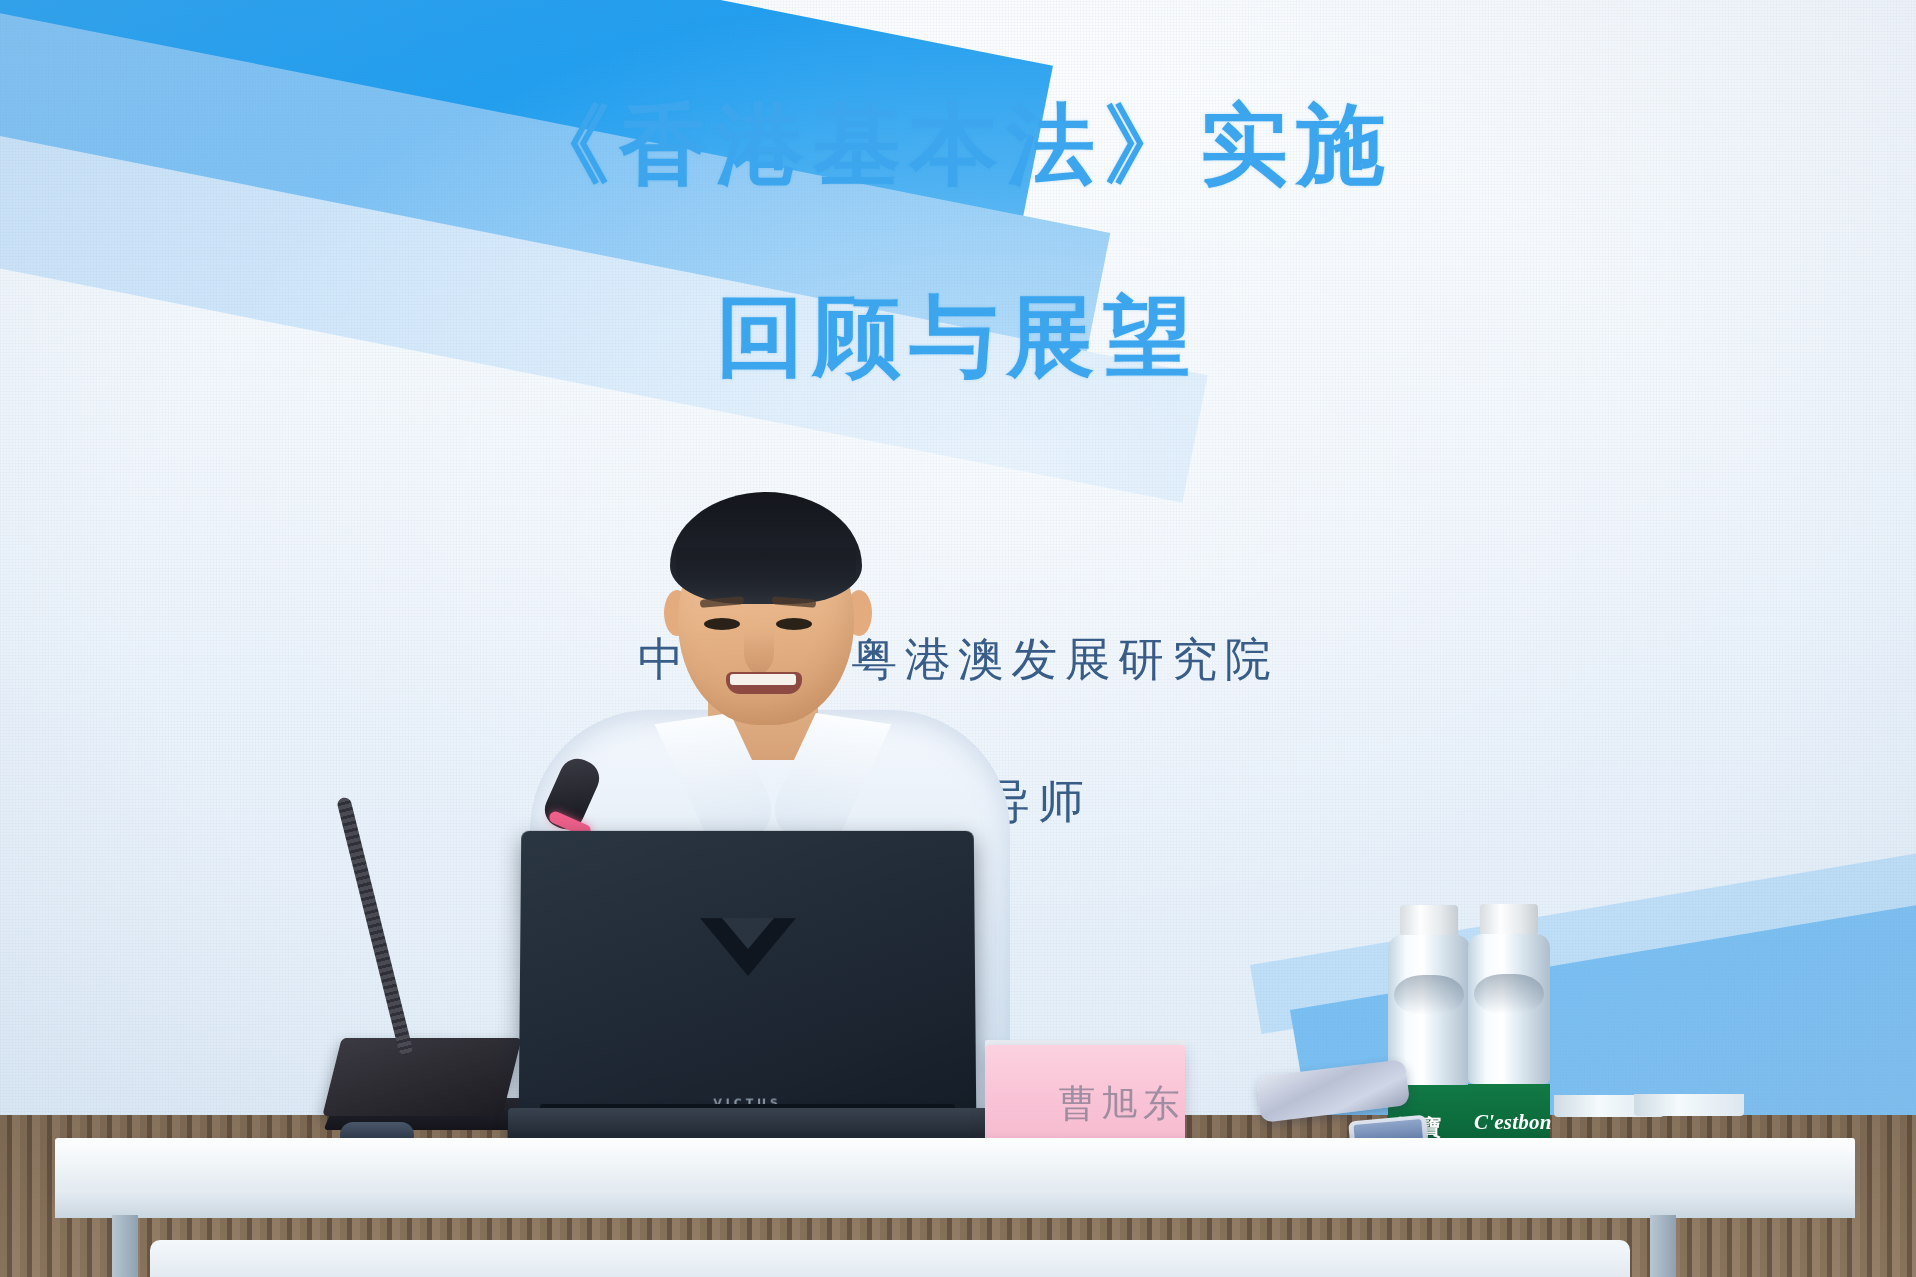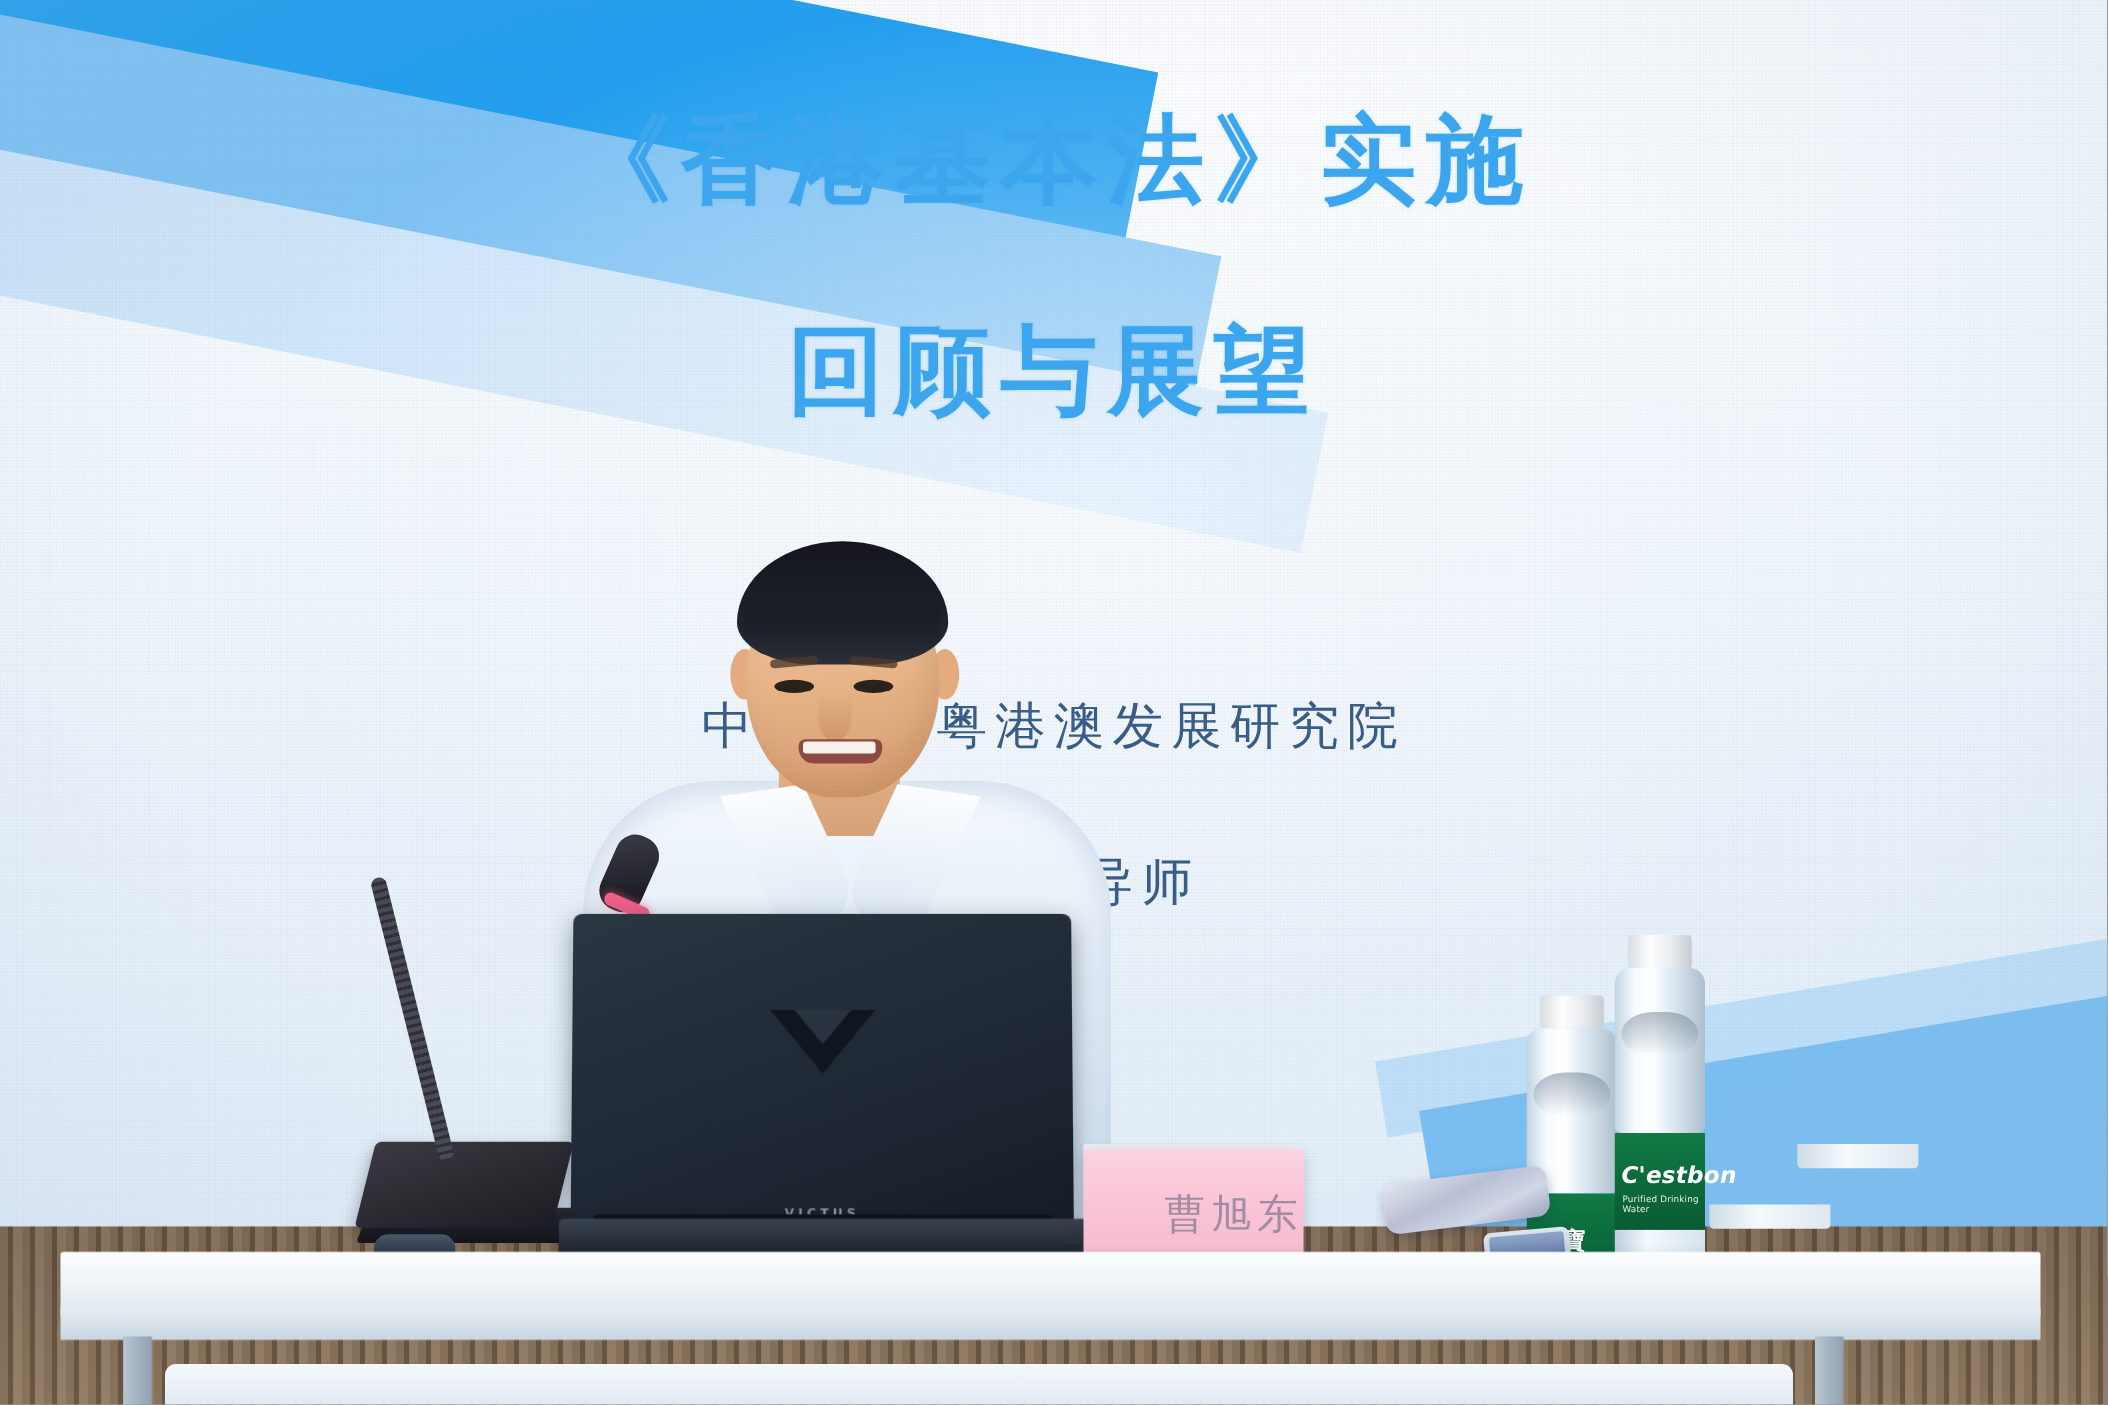--- a/index.html
+++ b/index.html
@@ -262,21 +262,21 @@
   .bottle .label .sub{
     position:absolute; left:7px; top:56px; font-size:8px; opacity:.9;
     letter-spacing:.02em;
   }
   .bottle .foot{
     height:36px;
     background:linear-gradient(90deg,#bccddb,#f3f9fd 35%,#d6e3ec);
     border-radius:0 0 8px 8px;
   }
   #bottle1{ left:1388px; top:905px; }
-  #bottle2{ left:1468px; top:850px; }
+  #bottle2{ left:1468px; top:904px;font-family:Liberation Serif, serif; }
 
   
   .phone{
     position:absolute; left:1258px; top:1068px; width:150px; height:46px;
     background:linear-gradient(160deg,#e2e6f0 0%, #b9c0d4 40%, #cfd6e6 70%, #9aa3ba 100%);
     border-radius:12px; transform:rotate(-7deg);
     box-shadow:0 4px 10px rgba(40,50,80,.3);
   }
   .clicker{
     position:absolute; left:1350px; top:1118px; width:78px; height:46px;

